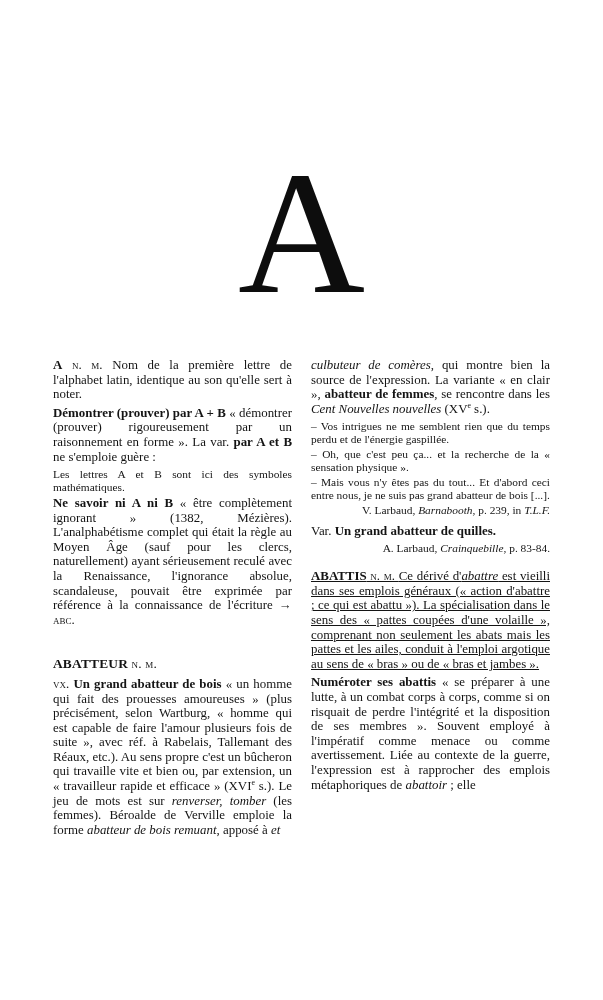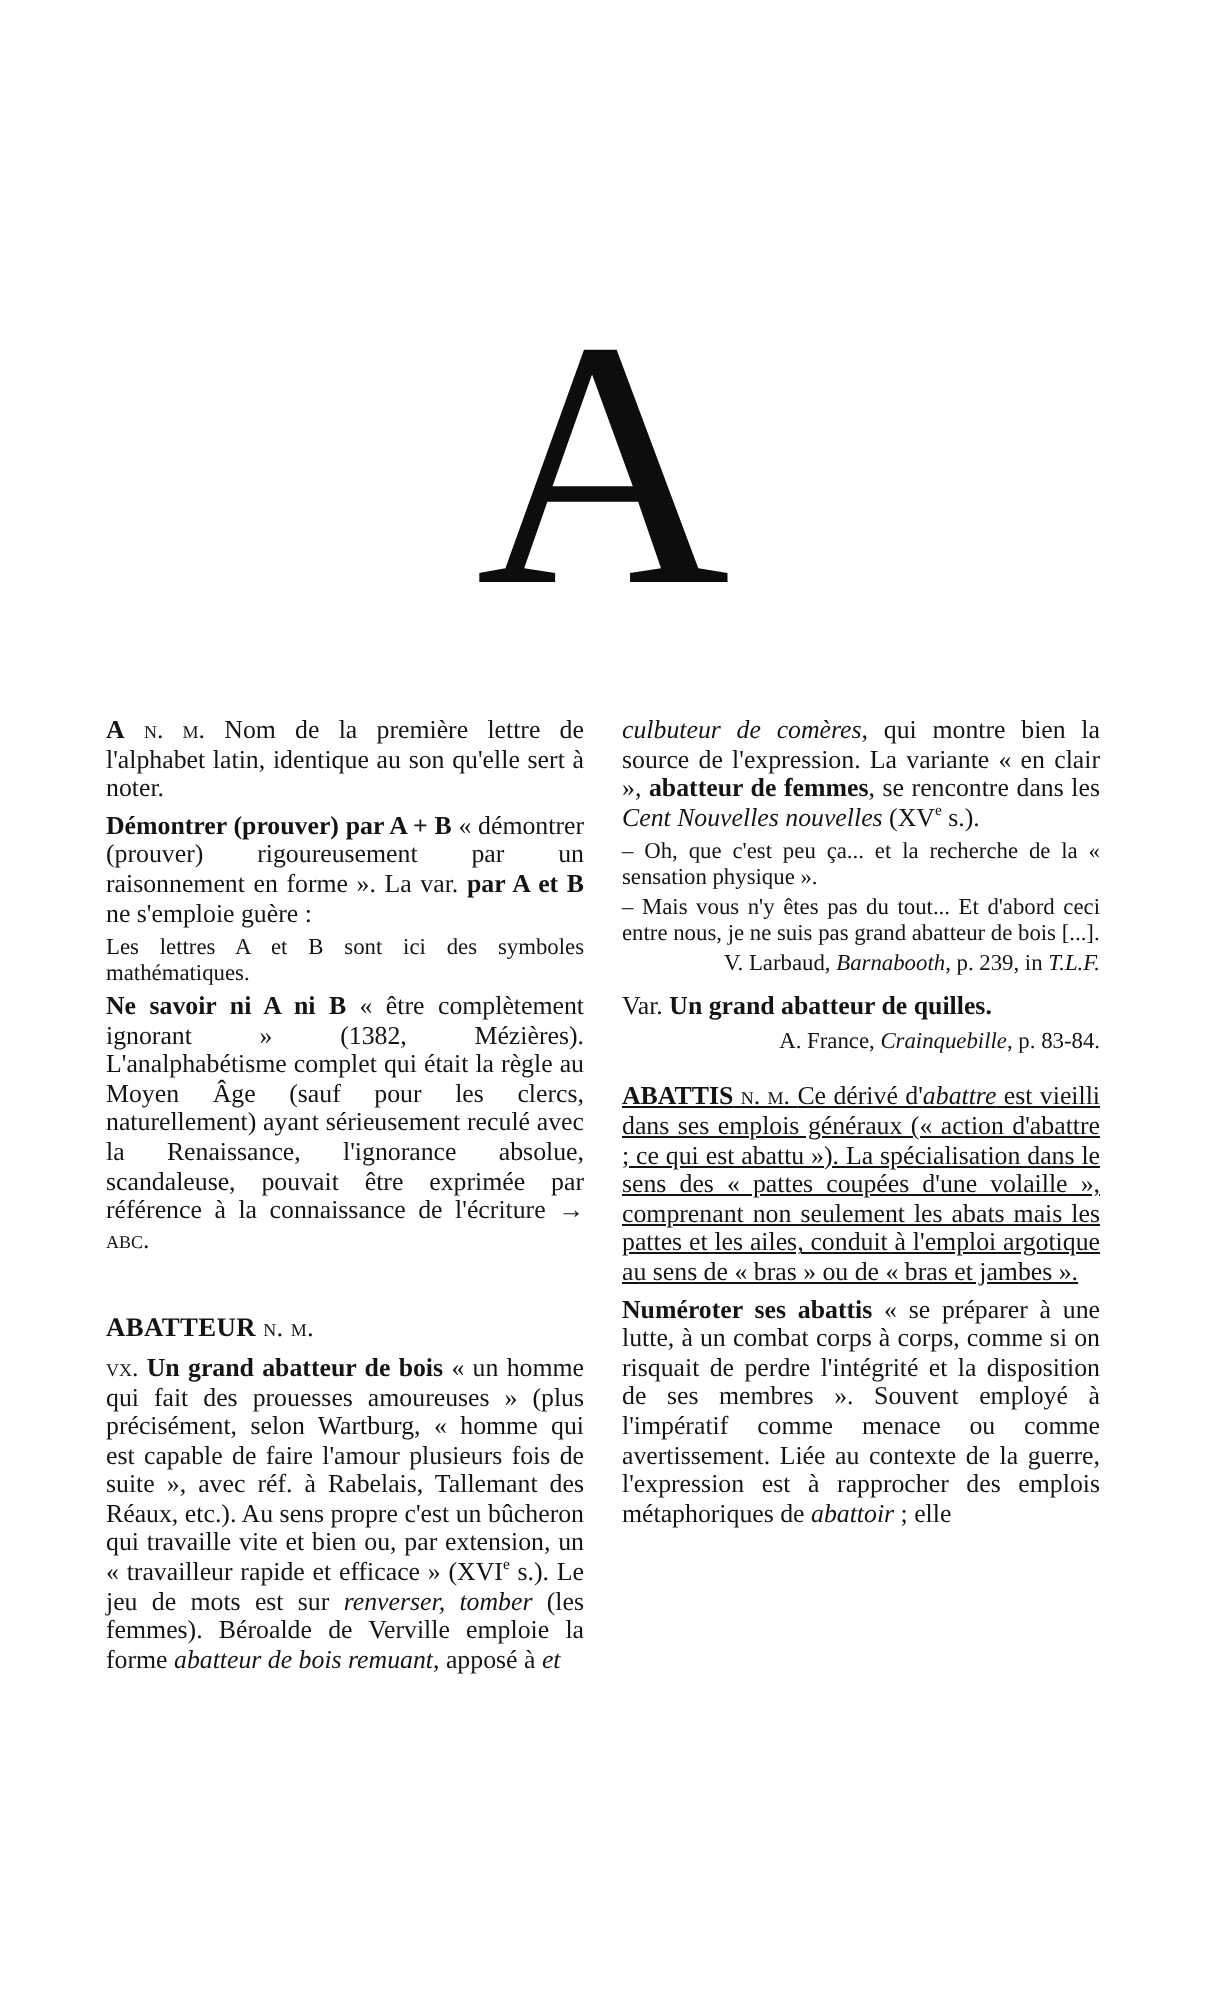--- a/index.html
+++ b/index.html
@@ -56,22 +56,23 @@
     <div class="col" id="col-left">
         <p class="para entry"><span class="f-b">A</span><span class="f-sc"> n. m. </span><span>Nom de la première lettre de l'alphabet latin, identique au son qu'elle sert à noter.</span></p>
         <p class="para entry"><span class="f-b">Démontrer (prouver) par A + B</span><span> « démontrer (prouver) rigoureusement par un raisonnement en forme ». La var. </span><span class="f-b">par A et B</span><span> ne s'emploie guère :</span></p>
         <p class="para quote"><span>Les lettres A et B sont ici des symboles mathématiques.</span></p>
         <p class="para entry"><span class="f-b">Ne savoir ni A ni B</span><span> « être complètement ignorant » (1382, Mézières). L'analphabétisme complet qui était la règle au Moyen Âge (sauf pour les clercs, naturellement) ayant sérieusement reculé avec la Renaissance, l'ignorance absolue, scandaleuse, pouvait être exprimée par référence à la connaissance de l'écriture → </span><span class="f-sc">abc</span><span>.</span></p>
         <p class="para headword"><span class="f-b">ABATTEUR</span><span class="f-sc">  n. m.</span></p>
         <p class="para entry"><span class="f-sc">vx. </span><span class="f-b">Un grand abatteur de bois</span><span> « un homme qui fait des prouesses amoureuses » (plus précisément, selon Wartburg, « homme qui est capable de faire l'amour plusieurs fois de suite », avec réf. à Rabelais, Tallemant des Réaux, etc.). Au sens propre c'est un bûcheron qui travaille vite et bien ou, par extension, un « travailleur rapide et efficace » (XVI</span><span class="f-sup">e</span><span> s.). Le jeu de mots est sur </span><span class="f-i">renverser, tomber</span><span> (les femmes). Béroalde de Verville emploie la forme </span><span class="f-i">abatteur de bois remuant</span><span>, apposé à </span><span class="f-i">et</span></p>
       </div>
     <div class="col" id="col-right">
         <p class="para entry"><span class="f-i">culbuteur de comères</span><span>, qui montre bien la source de l'expression. La variante « en clair », </span><span class="f-b">abatteur de femmes</span><span>, se rencontre dans les </span><span class="f-i">Cent Nouvelles nouvelles</span><span> (XV</span><span class="f-sup">e</span><span> s.).</span></p>
+        <p class="para quote"><span>– Vos intrigues ne me semblent rien que du temps perdu et de l'énergie gaspillée.</span></p>
         <p class="para quote"><span>– Oh, que c'est peu ça... et la recherche de la « sensation physique ».</span></p>
         <p class="para quote"><span>– Mais vous n'y êtes pas du tout... Et d'abord ceci entre nous, je ne suis pas grand abatteur de bois [...].</span></p>
         <p class="para attribution"><span>V. Larbaud, </span><span class="f-i">Barnabooth</span><span>, p. 239, in </span><span class="f-i">T.L.F.</span></p>
         <p class="para entry"><span>Var. </span><span class="f-b">Un grand abatteur de quilles.</span></p>
-        <p class="para attribution"><span>A. France, </span><span class="f-i">Crainquebille</span><span>, p. 83-84.</span></p>
+        <p class="para attribution"><span>A. Larbaud, </span><span class="f-i">Crainquebille</span><span>, p. 83-84.</span></p>
         <p class="para entry-start"><span class="f-b">ABATTIS</span><span class="f-sc"> n. m. </span><span>Ce dérivé d'</span><span class="f-i">abattre</span><span> est vieilli dans ses emplois généraux (« action d'abattre ; ce qui est abattu »). La spécialisation dans le sens des « pattes coupées d'une volaille », comprenant non seulement les abats mais les pattes et les ailes, conduit à l'emploi argotique au sens de « bras » ou de « bras et jambes ».</span></p>
         <p class="para entry"><span class="f-b">Numéroter ses abattis</span><span> « se préparer à une lutte, à un combat corps à corps, comme si on risquait de perdre l'intégrité et la disposition de ses membres ». Souvent employé à l'impératif comme menace ou comme avertissement. Liée au contexte de la guerre, l'expression est à rapprocher des emplois métaphoriques de </span><span class="f-i">abattoir</span><span> ; elle</span></p>
       </div>
   </div>
 </div>
 
 </body></html>

